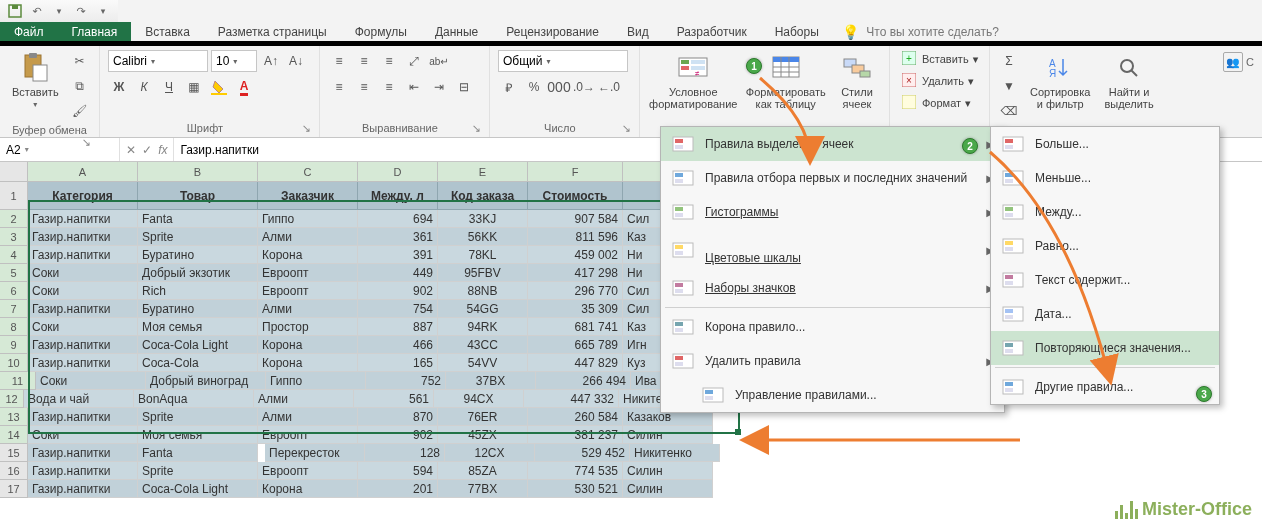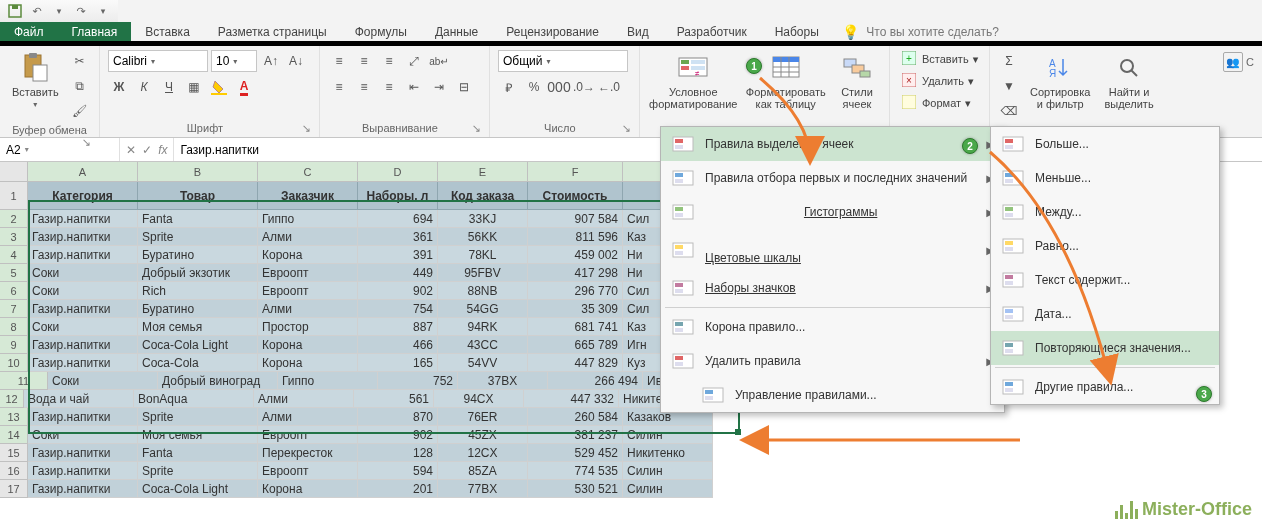--- a/index.html
+++ b/index.html
@@ -354,21 +354,21 @@
       <div class="ch sel" style="width: 95px;">F</div>
       <div class="ch sel" style="width: 90px;">G</div>
     </div>
 
   <div class="gridrows" id="gridrows">
       <div class="gr" style="height: 28px;">
         <div class="rowh" style="width: 28px;">1</div>
         <div class="cell hdrcell" style="width: 110px;">Категория</div>
         <div class="cell hdrcell" style="width: 120px;">Товар</div>
         <div class="cell hdrcell" style="width: 100px;">Заказчик</div>
-        <div class="cell hdrcell" style="width: 80px;">Наборы, л</div>
+        <div class="cell hdrcell" style="width: 80px;">Между, л</div>
         <div class="cell hdrcell" style="width: 90px;">Код заказа</div>
         <div class="cell hdrcell" style="width: 95px;">Стоимость</div>
         <div class="cell hdrcell" style="width: 90px;">М</div>
       </div>
       <div class="gr">
         <div class="rowh sel" style="width: 28px;">2</div>
         <div class="cell datacell" style="width: 110px;">Газир.напитки</div>
         <div class="cell datacell" style="width: 120px;">Fanta</div>
         <div class="cell datacell" style="width: 100px;">Гиппо</div>
         <div class="cell datacell numcell" style="width: 80px;">694</div>
@@ -450,21 +450,21 @@
         <div class="rowh sel" style="width: 28px;">10</div>
         <div class="cell datacell" style="width: 110px;">Газир.напитки</div>
         <div class="cell datacell" style="width: 120px;">Coca-Cola</div>
         <div class="cell datacell" style="width: 100px;">Корона</div>
         <div class="cell datacell numcell" style="width: 80px;">165</div>
         <div class="cell datacell ccell" style="width: 90px;">54VV</div>
         <div class="cell datacell numcell" style="width: 95px;">447 829</div>
         <div class="cell datacell" style="width: 90px;">Куз</div>
       </div>
       <div class="gr">
-        <div class="rowh sel" style="width: 48px;">11</div>
+        <div class="rowh sel" style="width: 36px;">11</div>
         <div class="cell datacell" style="width: 110px;">Соки</div>
         <div class="cell datacell" style="width: 120px;">Добрый виноград</div>
         <div class="cell datacell" style="width: 100px;">Гиппо</div>
         <div class="cell datacell numcell" style="width: 80px;">752</div>
         <div class="cell datacell ccell" style="width: 90px;">37BX</div>
         <div class="cell datacell numcell" style="width: 95px;">266 494</div>
         <div class="cell datacell" style="width: 90px;">Ива</div>
       </div>
       <div class="gr">
         <div class="rowh sel" style="width: 24px;">12</div>
@@ -493,21 +493,21 @@
         <div class="cell datacell" style="width: 100px;">Евроопт</div>
         <div class="cell datacell numcell" style="width: 80px;">902</div>
         <div class="cell datacell ccell" style="width: 90px;">45ZX</div>
         <div class="cell datacell numcell" style="width: 95px;">381 237</div>
         <div class="cell datacell" style="width: 90px;">Силин</div>
       </div>
       <div class="gr">
         <div class="rowh" style="width: 28px;">15</div>
         <div class="cell datacell" style="width: 110px;">Газир.напитки</div>
         <div class="cell datacell" style="width: 120px;">Fanta</div>
-        <div class="cell datacell" style="width: 100px;">Перекресток</div>
+        <div class="cell datacell" style="width: 100px; margin-left: 7px;">Перекресток</div>
         <div class="cell datacell numcell" style="width: 80px;">128</div>
         <div class="cell datacell ccell" style="width: 90px;">12CX</div>
         <div class="cell datacell numcell" style="width: 95px;">529 452</div>
         <div class="cell datacell" style="width: 90px;">Никитенко</div>
       </div>
       <div class="gr">
         <div class="rowh" style="width: 28px;">16</div>
         <div class="cell datacell" style="width: 110px;">Газир.напитки</div>
         <div class="cell datacell" style="width: 120px;">Sprite</div>
         <div class="cell datacell" style="width: 100px;">Евроопт</div>
@@ -547,21 +547,21 @@
       <span class="mi-ico">
         <svg width="22" height="16">
           <rect x="1" y="1" width="20" height="14" fill="#fff" stroke="#bbb"></rect>
           <rect x="3" y="3" width="8" height="4" fill="#6fa8dc"></rect>
           <rect x="3" y="9" width="8" height="4" fill="#dde"></rect>
         </svg>
       </span>
       <span class="mi-lbl">Правила отбора первых и последних значений</span>
       <span class="arrow">▶</span>
     </div>
-    <div class="menu-item" style="min-height: 34px; text-align: center;">
+    <div class="menu-item" style="min-height: 34px;">
       <span class="mi-ico">
         <svg width="22" height="16">
           <rect x="1" y="1" width="20" height="14" fill="#fff" stroke="#bbb"></rect>
           <rect x="3" y="3" width="8" height="4" fill="#93c47d"></rect>
           <rect x="3" y="9" width="8" height="4" fill="#dde"></rect>
         </svg>
       </span>
       <span class="mi-lbl" style="text-decoration: underline;">Гистограммы</span>
       <span class="arrow">▶</span>
     </div>

